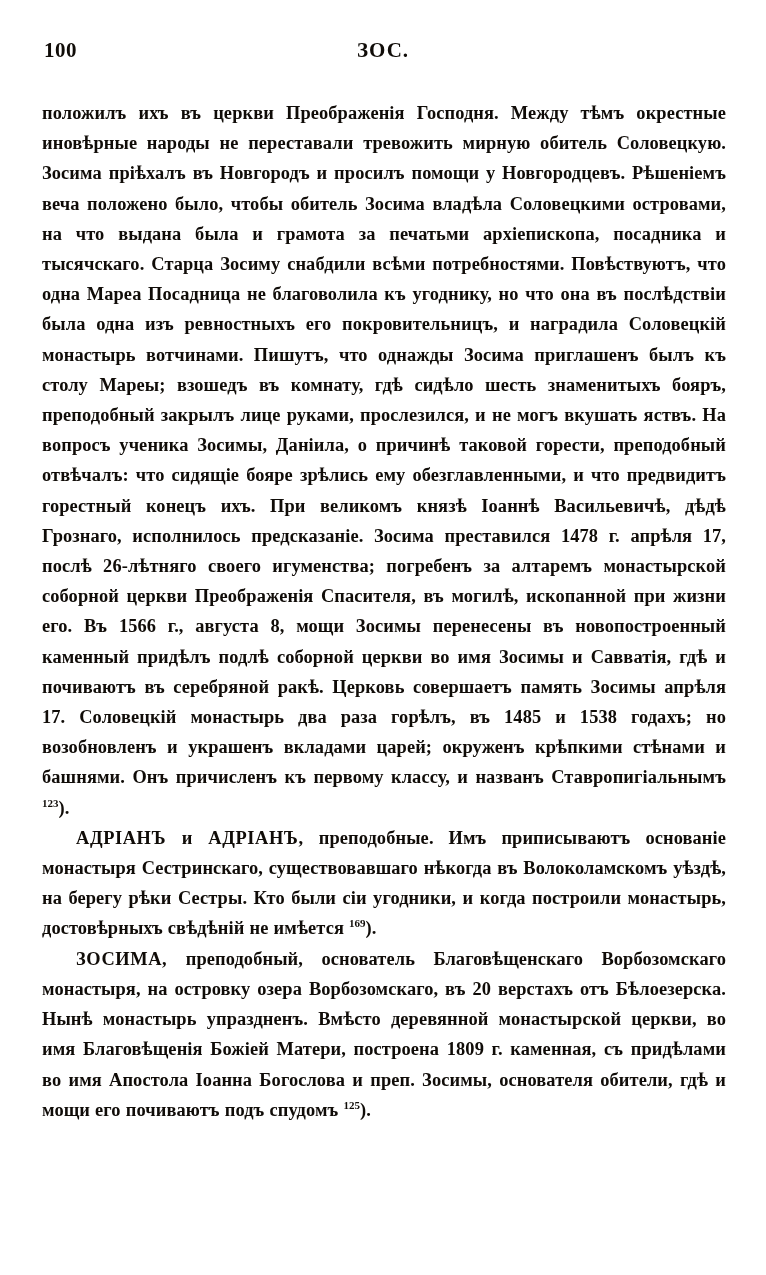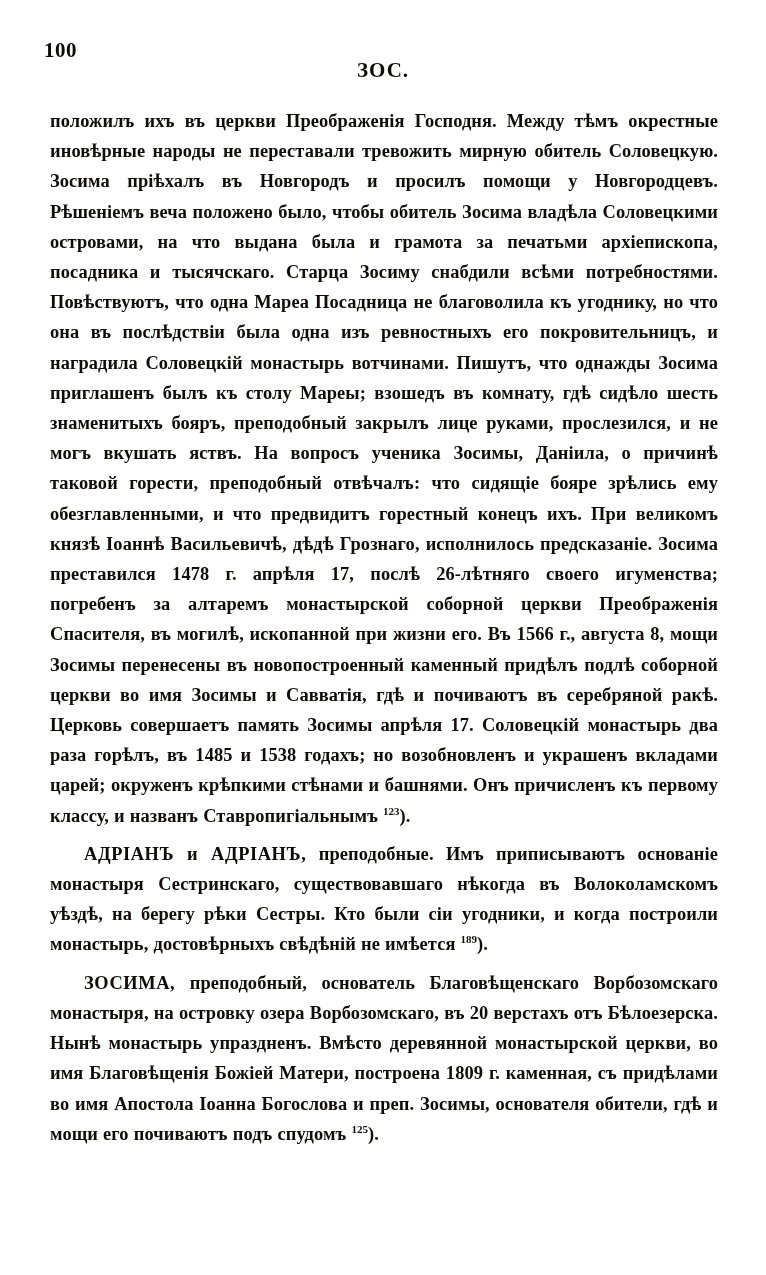--- a/index.html
+++ b/index.html
@@ -39,30 +39,29 @@
   }
   .running-head {
     position: absolute;
     left: 0;
     top: 0;
     width: 766px;
     text-align: center;
     font-size: 21px;
     font-weight: bold;
     letter-spacing: 1px;
-    margin-top: 20px;
   }
   .body-text {
     position: absolute;
     top: 98px;
     left: 42px;
     width: 684px;
   }
   p.para {
-    margin: 8px;
+    margin: 0;
     padding: 0;
     font-size: 18.4px;
     line-height: 30.2px;
     text-align: justify;
     text-align-last: left;
     font-weight: bold;
     letter-spacing: 0.1px;
     word-spacing: 0.4px;
     -webkit-font-smoothing: none;
   }
@@ -88,19 +87,19 @@
 
   <div class="header">
     <span class="folio">100</span>
     <span class="running-head">ЗОС.</span>
   </div>
 
   <div class="body-text">
 
     <p class="para"><span>положилъ ихъ въ церкви Преображенія Господня. Между тѣмъ окрестные иновѣрные народы не переставали тревожить мирную обитель Соловецкую. Зосима пріѣхалъ въ Новгородъ и просилъ помощи у Новгородцевъ. Рѣшеніемъ веча положено было, чтобы обитель Зосима владѣла Соловецкими островами, на что выдана была и грамота за печатьми архіепископа, посадника и тысячскаго. Старца Зосиму снабдили всѣми потребностями. Повѣствуютъ, что одна Мареа Посадница не благоволила къ угоднику, но что она въ послѣдствіи была одна изъ ревностныхъ его покровительницъ, и наградила Соловецкій монастырь вотчинами. Пишутъ, что однажды Зосима приглашенъ былъ къ столу Мареы; взошедъ въ комнату, гдѣ сидѣло шесть знаменитыхъ бояръ, преподобный закрылъ лице руками, прослезился, и не могъ вкушать яствъ. На вопросъ ученика Зосимы, Даніила, о причинѣ таковой горести, преподобный отвѣчалъ: что сидящіе бояре зрѣлись ему обезглавленными, и что предвидитъ горестный конецъ ихъ. При великомъ князѣ Іоаннѣ Васильевичѣ, дѣдѣ Грознаго, исполнилось предсказаніе. Зосима преставился 1478 г. апрѣля 17, послѣ 26-лѣтняго своего игуменства; погребенъ за алтаремъ монастырской соборной церкви Преображенія Спасителя, въ могилѣ, ископанной при жизни его. Въ 1566 г., августа 8, мощи Зосимы перенесены въ новопостроенный каменный придѣлъ подлѣ соборной церкви во имя Зосимы и Савватія, гдѣ и почиваютъ въ серебряной ракѣ. Церковь совершаетъ память Зосимы апрѣля 17. Соловецкій монастырь два раза горѣлъ, въ 1485 и 1538 годахъ; но возобновленъ и украшенъ вкладами царей; окруженъ крѣпкими стѣнами и башнями. Онъ причисленъ къ первому классу, и названъ Ставропигіальнымъ </span><sup class="note">123</sup><span>).</span></p>
 
-    <p class="para indent"><span class="sc">АДРІАНЪ и АДРІАНЪ,</span><span> преподобные. Имъ приписываютъ основаніе монастыря Сестринскаго, существовавшаго нѣкогда въ Волоколамскомъ уѣздѣ, на берегу рѣки Сестры. Кто были сіи угодники, и когда построили монастырь, достовѣрныхъ свѣдѣній не имѣется </span><sup class="note">189</sup><span>).</span></p>
+    <p class="para indent"><span class="sc">АДРІАНЪ и АДРІАНЪ,</span><span> преподобные. Имъ приписываютъ основаніе монастыря Сестринскаго, существовавшаго нѣкогда въ Волоколамскомъ уѣздѣ, на берегу рѣки Сестры. Кто были сіи угодники, и когда построили монастырь, достовѣрныхъ свѣдѣній не имѣется </span><sup class="note">169</sup><span>).</span></p>
 
     <p class="para indent"><span class="sc">ЗОСИМА,</span><span> преподобный, основатель Благовѣщенскаго Ворбозомскаго монастыря, на островку озера Ворбозомскаго, въ 20 верстахъ отъ Бѣлоезерска. Нынѣ монастырь упраздненъ. Вмѣсто деревянной монастырской церкви, во имя Благовѣщенія Божіей Матери, построена 1809 г. каменная, съ придѣлами во имя Апостола Іоанна Богослова и преп. Зосимы, основателя обители, гдѣ и мощи его почиваютъ подъ спудомъ </span><sup class="note">125</sup><span>).</span></p>
 
   </div>
 
 </div>
 
 </body></html>

